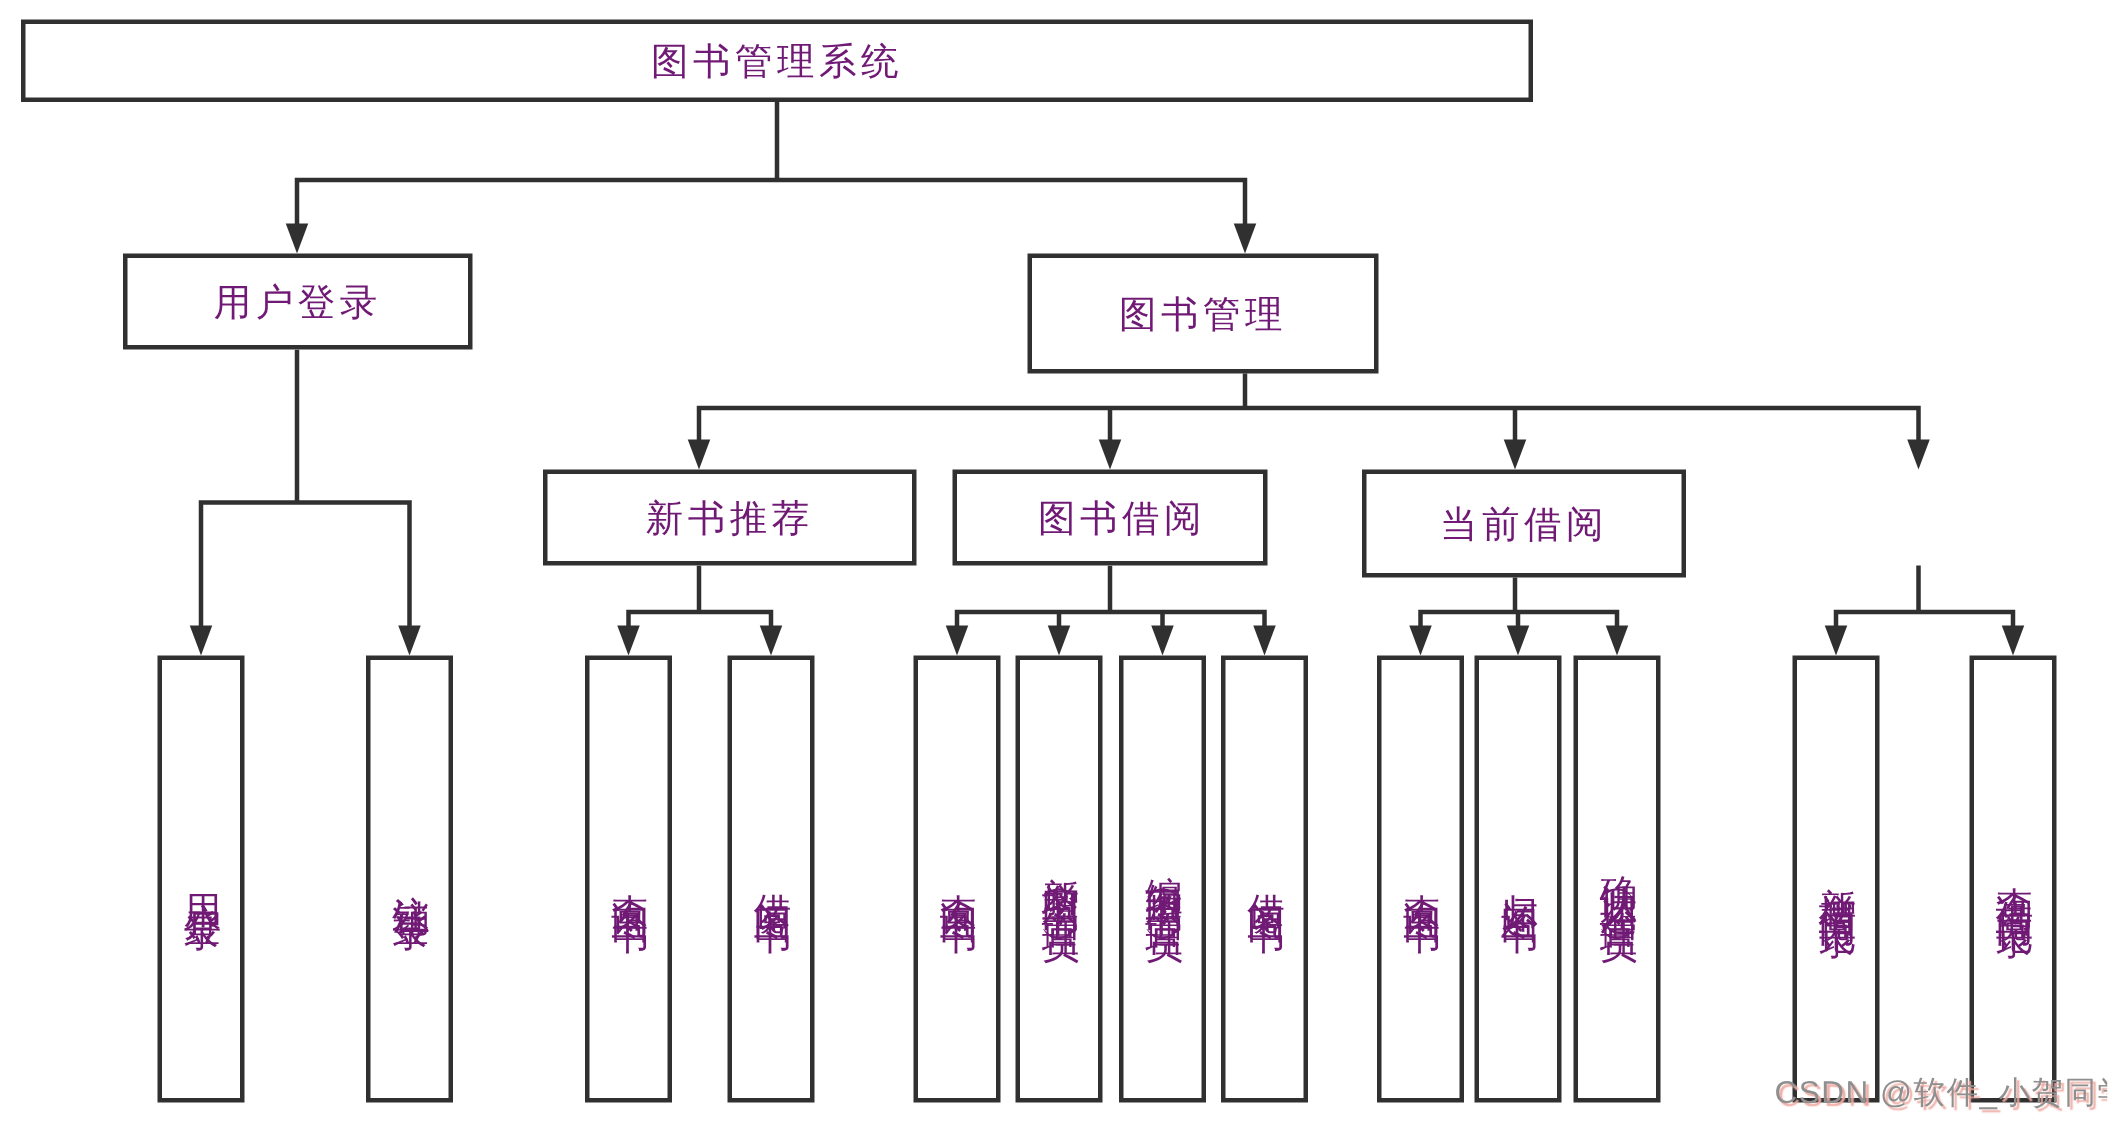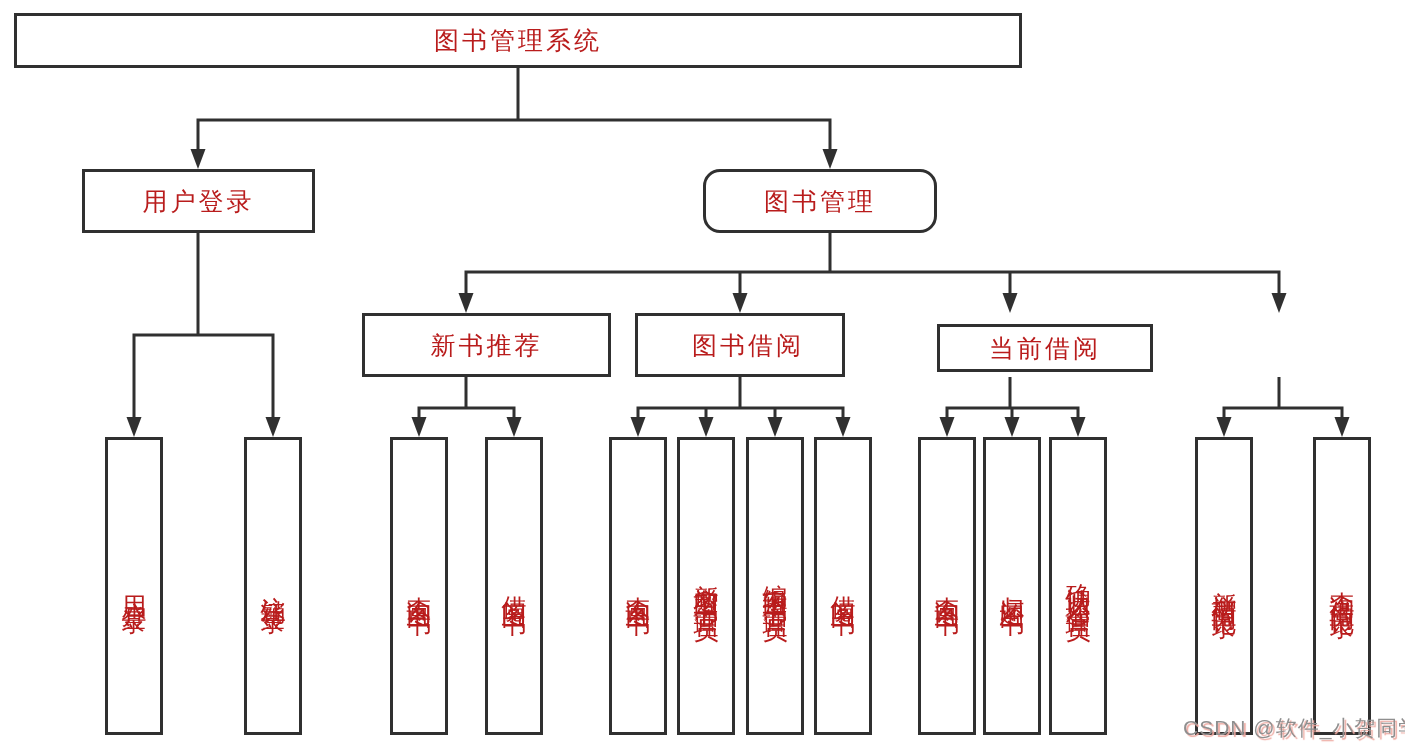--- a/index.html
+++ b/index.html
@@ -24,21 +24,21 @@
     z-index: 1;
   }
   .node {
     position: absolute;
     box-sizing: border-box;
     border: 3px solid #303030;
     background: #ffffff;
     display: flex;
     align-items: center;
     justify-content: center;
-    color: #b91c1c;
+    color: #701a75;
     z-index: 2;
   }
   .h-node {
     font-size: 25px;
     letter-spacing: 3px;
     white-space: nowrap;
   }
   .v-node {
     top: 437px;
     width: 58px;
@@ -110,31 +110,31 @@
              M1334.5,417 L1349.5,417 L1342,437 Z" fill="#303030" stroke="none"></path>
   </svg>
 
   <div class="node h-node" style="left:14px; top:13px; width:1008px; height:55px;">
     <span>图书管理系统</span>
   </div>
 
   <div class="node h-node" style="left:82px; top:169px; width:233px; height:64px;">
     <span>用户登录</span>
   </div>
-  <div class="node h-node" style="left:703px; top:169px; width:234px; height:64px;border-radius:17px;">
+  <div class="node h-node" style="left:685px; top:169px; width:234px; height:80px;">
     <span>图书管理</span>
   </div>
 
   <div class="node h-node" style="left:362px; top:313px; width:249px; height:64px;">
     <span>新书推荐</span>
   </div>
   <div class="node h-node" style="left:635px; top:313px; width:210px; height:64px;padding-left:16px;">
     <span>图书借阅</span>
   </div>
-  <div class="node h-node" style="left:937px; top:313px; width:216px; height:48px;margin-top:11px;">
+  <div class="node h-node" style="left:908px; top:313px; width:216px; height:72px;">
     <span>当前借阅</span>
   </div>
 
   <div class="node v-node" style="left:105px;">
     <span class="v-text">用户登录</span>
   </div>
   <div class="node v-node" style="left:244px;">
     <span class="v-text">注销登录</span>
   </div>
 

